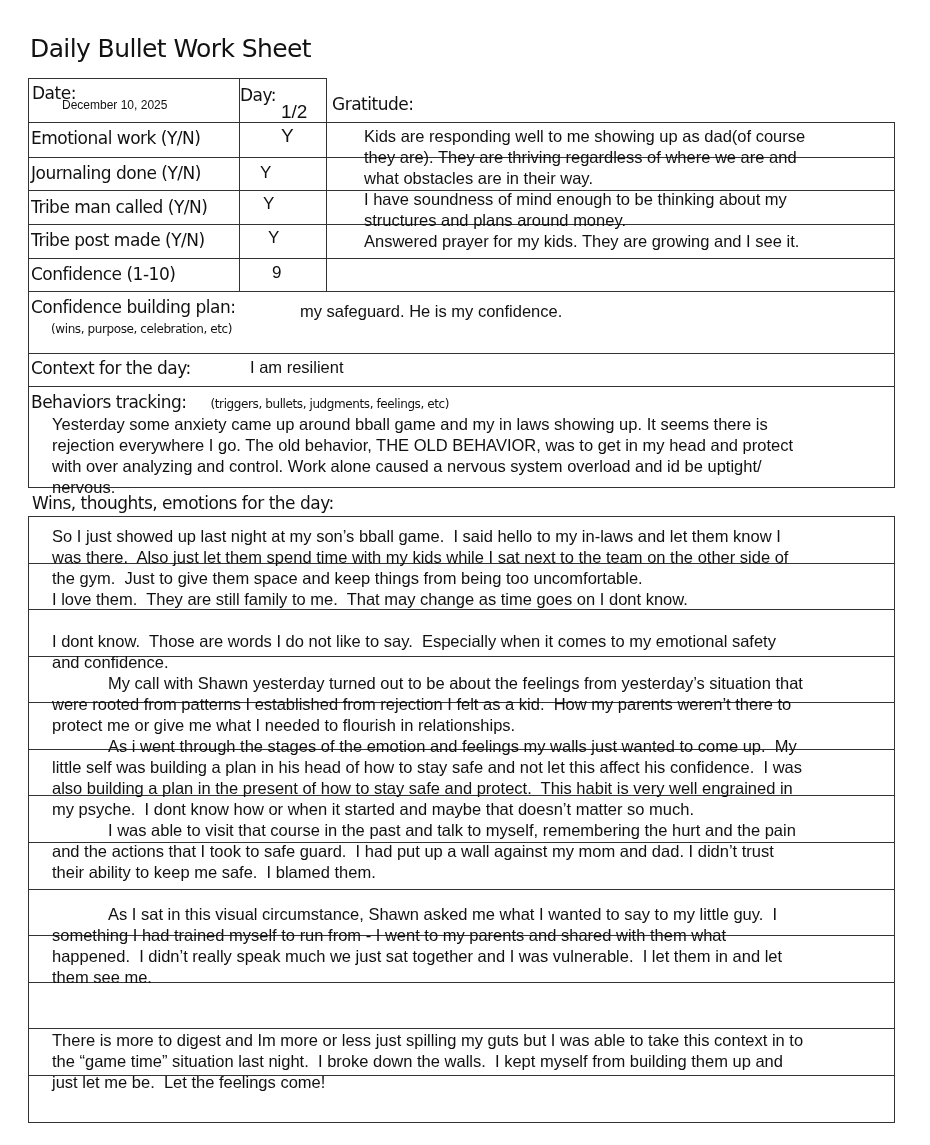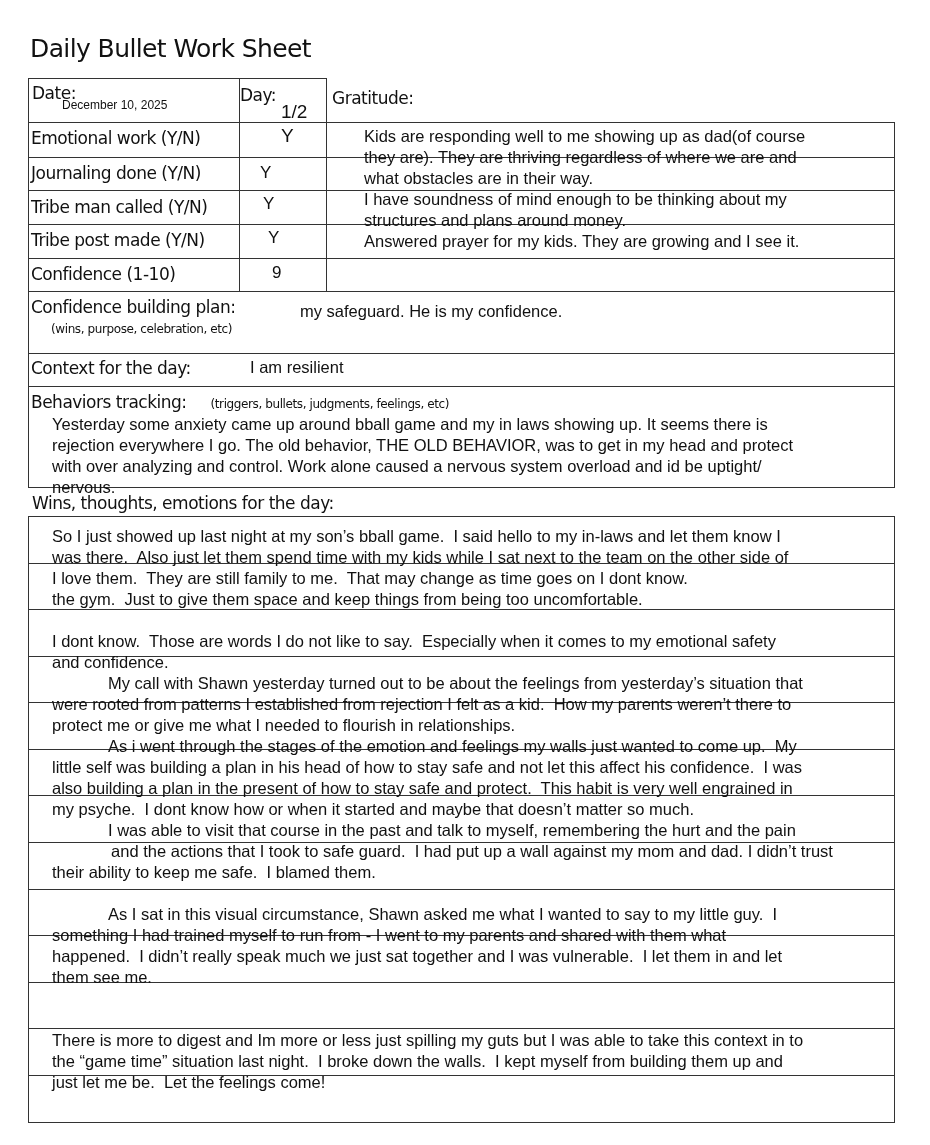--- a/index.html
+++ b/index.html
@@ -34,21 +34,21 @@
   <div class="hl" style="left:28px;width:866px;top:487px;"></div>
   <div class="vl" style="left:28px;top:78px;height:410px;"></div>
   <div class="vl" style="left:239px;top:78px;height:213px;"></div>
   <div class="vl" style="left:326px;top:78px;height:213px;"></div>
   <div class="vl" style="left:894px;top:122px;height:366px;"></div>
 
   <div class="abs lbl" style="left:32px;top:83px;">Date:</div>
   <div class="abs val" style="left:62px;top:98px;font-size:12px;">December 10, 2025</div>
   <div class="abs lbl" style="left:240px;top:85px;">Day:</div>
   <div class="abs val" style="left:281px;top:101px;font-size:19px;">1/2</div>
-  <div class="abs lbl" style="left:332px;top:88px;">Gratitude:</div>
+  <div class="abs lbl" style="left:332px;top:94px;">Gratitude:</div>
 
   <div class="abs lbl" style="left:31px;top:128px;">Emotional work  (Y/N)</div>
   <div class="abs val" style="left:281px;top:125px;font-size:19px;">Y</div>
 
   <div class="abs lbl" style="left:31px;top:163px;">Journaling done (Y/N)</div>
   <div class="abs val" style="left:260px;top:163px;">Y</div>
 
   <div class="abs lbl" style="left:31px;top:197px;">Tribe man called (Y/N)</div>
   <div class="abs val" style="left:263px;top:194px;">Y</div>
 
@@ -104,34 +104,34 @@
   <div class="hl" style="left:28px;width:866px;top:889px;"></div>
   <div class="hl" style="left:28px;width:866px;top:935px;"></div>
   <div class="hl" style="left:28px;width:866px;top:982px;"></div>
   <div class="hl" style="left:28px;width:866px;top:1028px;"></div>
   <div class="hl" style="left:28px;width:866px;top:1075px;"></div>
   <div class="hl" style="left:28px;width:866px;top:1122px;"></div>
 
   <div id="wins-text" class="abs" style="left:52px;top:526px;width:840px;">
       <div class="para" style="min-height: 21px;">So I just showed up last night at my son’s bball game.  I said hello to my in-laws and let them know I</div>
       <div class="para" style="min-height: 21px;">was there.  Also just let them spend time with my kids while I sat next to the team on the other side of</div>
+      <div class="para" style="min-height: 21px;">the gym.  Just to give them space and keep things from being too uncomfortable.</div>
       <div class="para" style="min-height: 21px;">I love them.  They are still family to me.  That may change as time goes on I dont know.</div>
-      <div class="para" style="min-height: 21px;">the gym.  Just to give them space and keep things from being too uncomfortable.</div>
       <div class="para" style="min-height: 21px;"></div>
       <div class="para" style="min-height: 21px;">I dont know.  Those are words I do not like to say.  Especially when it comes to my emotional safety</div>
       <div class="para" style="min-height: 21px;">and confidence.</div>
       <div class="para ind" style="min-height: 21px;">My call with Shawn yesterday turned out to be about the feelings from yesterday’s situation that</div>
       <div class="para" style="min-height: 21px;">were rooted from patterns I established from rejection I felt as a kid.  How my parents weren’t there to</div>
       <div class="para" style="min-height: 21px;">protect me or give me what I needed to flourish in relationships.</div>
       <div class="para ind" style="min-height: 21px;">As i went through the stages of the emotion and feelings my walls just wanted to come up.  My</div>
       <div class="para" style="min-height: 21px;">little self was building a plan in his head of how to stay safe and not let this affect his confidence.  I was</div>
       <div class="para" style="min-height: 21px;">also building a plan in the present of how to stay safe and protect.  This habit is very well engrained in</div>
       <div class="para" style="min-height: 21px;">my psyche.  I dont know how or when it started and maybe that doesn’t matter so much.</div>
       <div class="para ind" style="min-height: 21px;">I was able to visit that course in the past and talk to myself, remembering the hurt and the pain</div>
-      <div class="para" style="min-height: 21px; text-align: center;">and the actions that I took to safe guard.  I had put up a wall against my mom and dad. I didn’t trust</div>
+      <div class="para" style="min-height: 21px;">and the actions that I took to safe guard.  I had put up a wall against my mom and dad. I didn’t trust</div>
       <div class="para" style="min-height: 21px;">their ability to keep me safe.  I blamed them.</div>
       <div class="para" style="min-height: 21px;"></div>
       <div class="para ind" style="min-height: 21px;">As I sat in this visual circumstance, Shawn asked me what I wanted to say to my little guy.  I</div>
       <div class="para" style="min-height: 21px;">something I had trained myself to run from - I went to my parents and shared with them what</div>
       <div class="para" style="min-height: 21px;">happened.  I didn’t really speak much we just sat together and I was vulnerable.  I let them in and let</div>
       <div class="para" style="min-height: 21px;">them see me.</div>
       <div class="para" style="min-height: 21px;"></div>
       <div class="para" style="min-height: 21px;"></div>
       <div class="para" style="min-height: 21px;">There is more to digest and Im more or less just spilling my guts but I was able to take this context in to</div>
       <div class="para" style="min-height: 21px;">the “game time” situation last night.  I broke down the walls.  I kept myself from building them up and</div>

